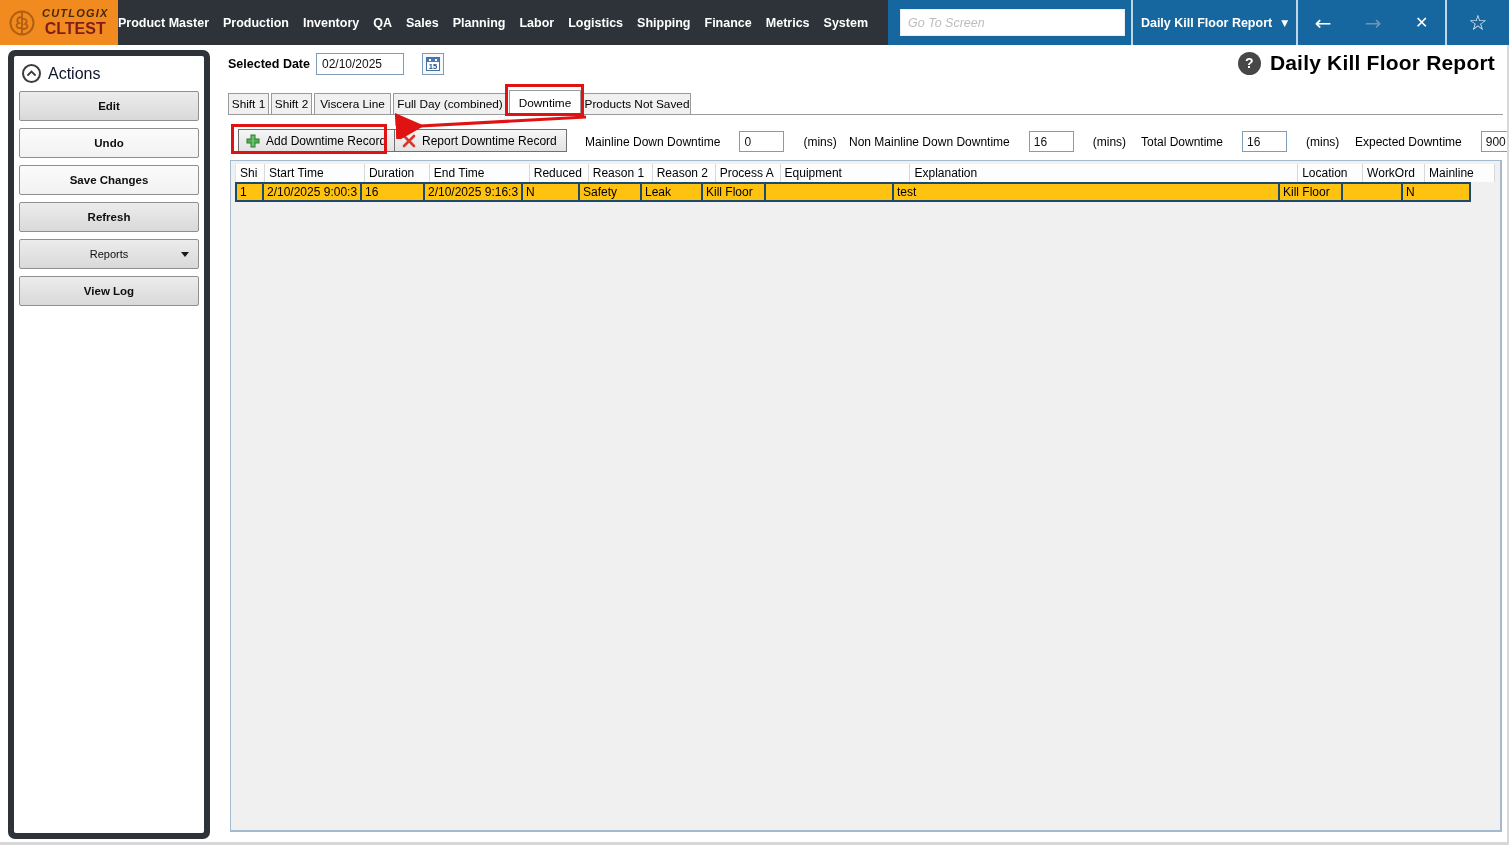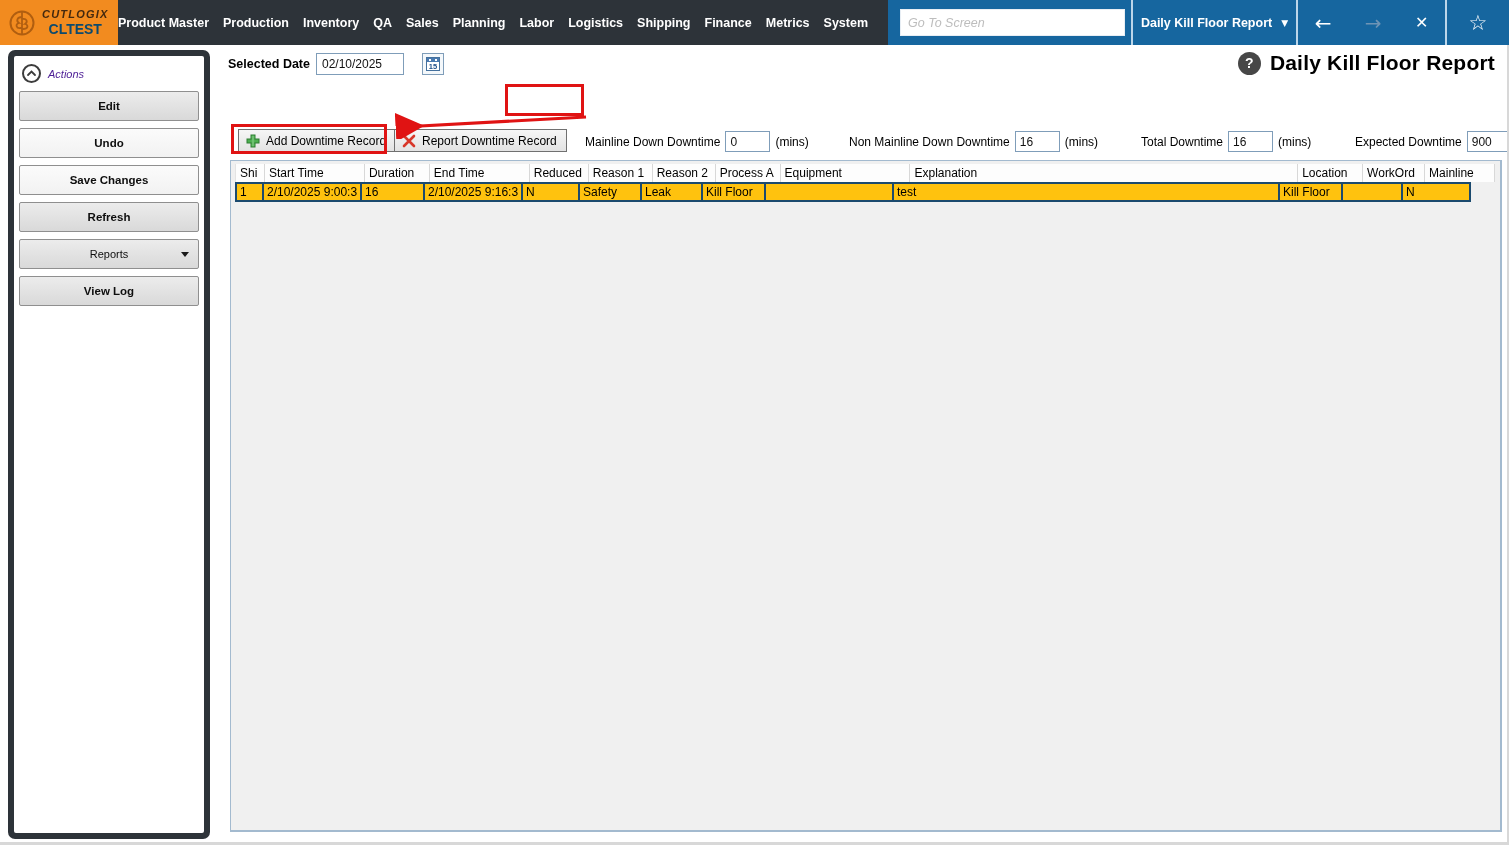--- a/index.html
+++ b/index.html
@@ -8,21 +8,21 @@
   .screen { position:relative; width:1509px; height:845px; background:#fff; }
 
   
   .topbar { position:absolute; left:0; top:0; width:1509px; height:45px;
     background:#2d3339; display:flex; align-items:stretch; }
   .logo { width:118px; background:#f28b1f; display:flex; align-items:center;
     padding:0 14px 0 7px; gap:5px; flex:none; }
   .logo-icon svg { display:block; }
   .logo-text { display:flex; flex-direction:column; align-items:center; flex:1; line-height:1.15; }
   .brand { color:#44290f; font-weight:bold; font-style:italic; font-size:11px; letter-spacing:1.2px; }
-  .env { color:#0c4a6e; font-weight:bold; font-size:14px; }
+  .env { color:#7f1d1d; font-weight:bold; font-size:16px; }
   .nav-menu { display:flex; align-items:center; gap:14px; flex:1; min-width:0; }
   .nav-item { color:#fff; font-weight:700; font-size:12.5px; white-space:nowrap; cursor:pointer; }
   .blue-section { width:621px; flex:none; background:#16669f; display:flex; align-items:center; }
   .goto-input { width:225px; height:27px; margin-left:12px; border:1px solid #e8eef4;
     background:#fff; font-size:12.5px; font-style:italic; padding:0 7px; color:#444; }
   .goto-input::placeholder { color:#bdbdbd; font-style:italic; }
   .vsep { width:2px; height:45px; background:#bcd6ea; flex:none; }
   .vsep.m1 { margin-left:6px; }
   .screen-dd { width:163px; display:flex; align-items:center; justify-content:center; gap:9px; cursor:pointer; }
   .screen-dd-label { color:#fff; font-weight:700; font-size:12.5px; white-space:nowrap; }
@@ -36,21 +36,21 @@
   .icon-star { font-size:21px; }
 
   
   .sidebar { position:absolute; left:8px; top:50px; width:202px; height:789px;
     background:#2d3339; border-radius:7px; }
   .sidebar-inner { position:absolute; left:6px; top:6px; right:6px; bottom:6px;
     background:#fff; border-radius:2px; padding:6px 5px; }
   .actions-header { display:flex; align-items:center; gap:7px; padding:2px 0 8px 3px; }
   .collapse-circle { width:19px; height:19px; border:2px solid #3c3c3c; border-radius:50%;
     display:flex; align-items:center; justify-content:center; cursor:pointer; background:#fff; }
-  .actions-title { font-size:11px; color:#4c1d95;font-style:italic; }
+  .actions-title { font-size:16px; color:#0f172a; }
   .action-btn { display:block; width:100%; height:30px; margin-bottom:7px;
     border:1px solid #8f8f8f; border-radius:2px; font-family:"Liberation Sans", sans-serif;
     font-weight:700; font-size:11.5px; color:#0e0e0e; cursor:pointer; position:relative; }
   .btn-light { background:linear-gradient(#fbfbfb,#f2f2f2); }
   .btn-shaded { background:linear-gradient(#ececec,#d9d9d9); }
   .btn-reports { font-weight:400; font-size:11px; }
   .reports-caret { position:absolute; right:9px; top:12px; width:0; height:0;
     border:4px solid transparent; border-top:5px solid #1a1a1a; }
 
   
@@ -81,21 +81,21 @@
   .tw1{width:41px}.tw2{width:41px}.tw3{width:77px}.tw4{width:114px}.tw5{width:72px}.tw6{width:108px}
   .tab.active { height:25px; line-height:25px; background:#fff; margin-bottom:-1px; z-index:2; }
 
   .toolbar { position:absolute; left:0; top:80px; width:100%; height:30px; font-size:12px; }
   .tool-btn { position:absolute; top:4px; height:23px; border:1px solid #707070;
     background:linear-gradient(#f6f6f6,#e3e3e3); font-size:12px; color:#000;
     padding:0 9px 0 27px; cursor:pointer; font-family:"Liberation Sans", sans-serif; }
   .btn-add-rec { left:18px; }
   .btn-del-rec { left:174px; }
   .tool-btn svg { position:absolute; left:7px; top:4px; }
-  .fgroup { position:absolute; top:6px; display:flex; align-items:center; gap:5px; white-space:nowrap; }
+  .fgroup { position:absolute; top:6px; display:flex; align-items:center; gap:19px; white-space:nowrap; }
   .fg0{left:365px}.fg1{left:629px}.fg2{left:921px}.fg3{left:1135px}
   .fgroup label { color:#000; }
   .fgroup input { width:45px; height:21px; border:1px solid #7f9db9; font-size:12px; padding:0 4px; color:#111; }
   .fgroup .suffix { color:#000; }
 
   
   .gridpanel { position:absolute; left:10px; top:115px; width:1272px; height:672px;
     background:#f0f0f0; border:1px solid #a3bacf; border-right-width:2px; border-bottom-width:2px; }
   .grid { position:absolute; left:4px; top:3px; width:1260px; }
   .hrow { display:flex; background:#fdfdfd; height:18px; border-left:1px solid #e3e3e3;justify-content:flex-end; }
@@ -205,20 +205,28 @@
           <span class="cal-day">15</span>
         </span>
       </span>
     </div>
 
     <div class="title-row">
       <span class="help-circle">?</span>
       <span class="page-title">Daily Kill Floor Report</span>
     </div>
 
+    <div class="tabstrip">
+      <span class="tab tw1">Shift 1</span>
+      <span class="tab tw2">Shift 2</span>
+      <span class="tab tw3">Viscera Line</span>
+      <span class="tab tw4">Full Day (combined)</span>
+      <span class="tab tw5 active">Downtime</span>
+      <span class="tab tw6">Products Not Saved</span>
+    </div>
 
     <div class="toolbar">
       <button class="tool-btn btn-add-rec">
         <svg width="14" height="14" viewBox="0 0 14 14">
           <rect x="5" y="1" width="4" height="12" fill="#4caf50" stroke="#2e7d32" stroke-width="1"></rect>
           <rect x="1" y="5" width="12" height="4" fill="#4caf50" stroke="#2e7d32" stroke-width="1"></rect>
           <rect x="5.8" y="1.8" width="2.4" height="10.4" fill="#6ec071"></rect>
         </svg>
         <span>Add Downtime Record</span>
       </button>

